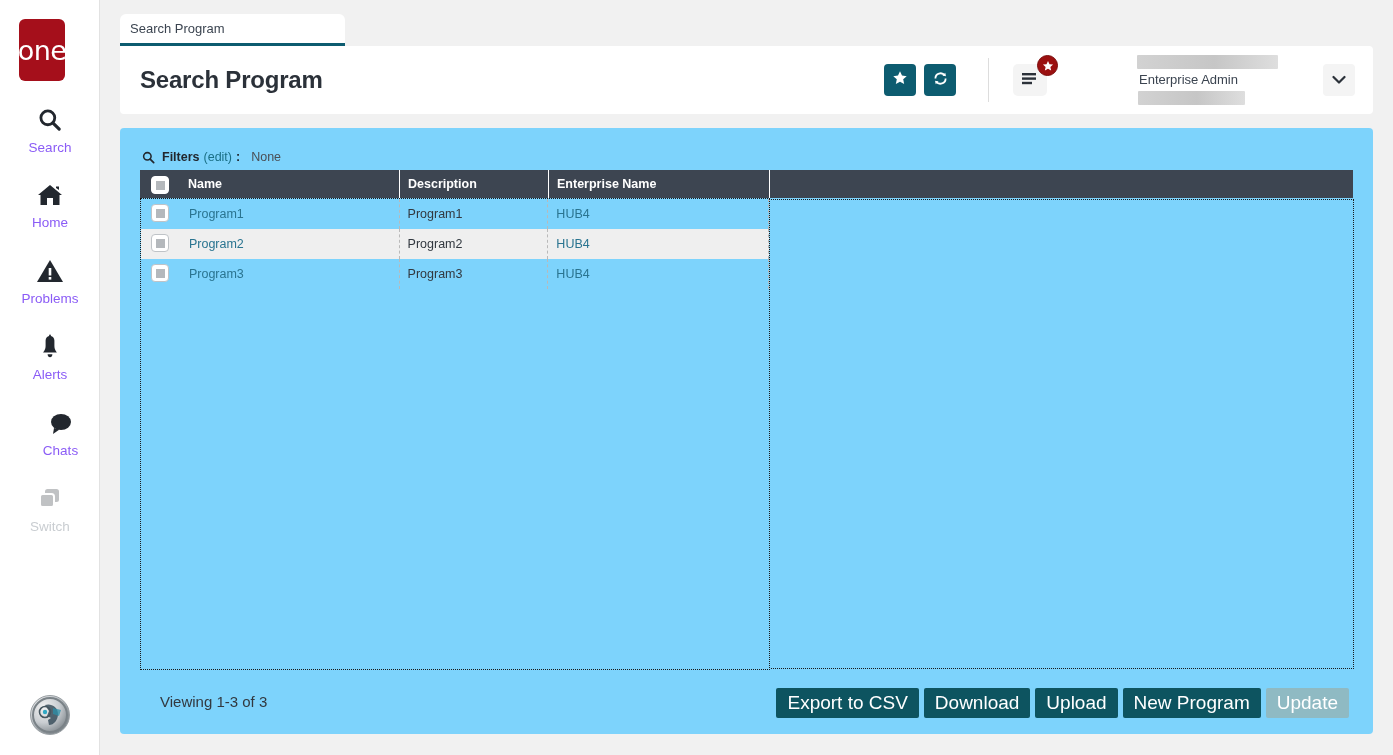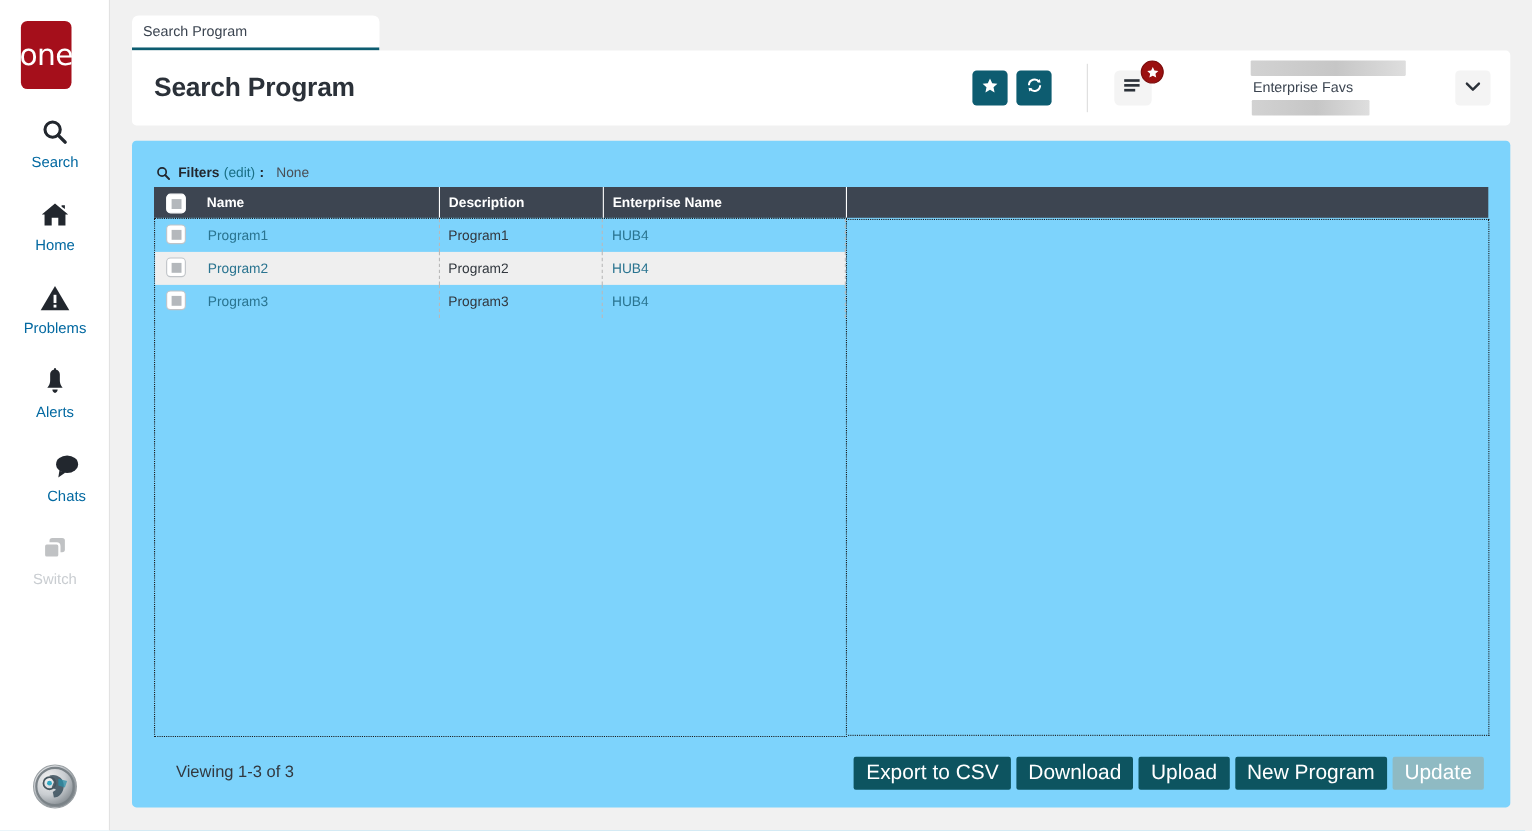--- a/index.html
+++ b/index.html
@@ -32,21 +32,21 @@
     font-family: "DejaVu Sans", sans-serif;
   }
   .nav-item {
     position: absolute; left: 0; width: 100px;
     display: flex; flex-direction: column;
     align-items: center; justify-content: center;
     cursor: pointer;
   }
   .nav-icon { height: 34px; display: flex; align-items: center; justify-content: center; }
   .nav-label {
-    font-size: 13.5px; color: #0369a1; margin-top: 3px;
+    font-size: 13.5px; color: #8b5cf6; margin-top: 3px;
     font-family: "Liberation Sans", sans-serif;
   }
   .nav-item.is-disabled .nav-label { color: #c9cdd1; }
   .nav-item.is-disabled svg { opacity: 0.28; }
 
   .avatar-circle {
     position: absolute; left: 30px; top: 695px;
     width: 40px; height: 40px; border-radius: 50%;
     background: radial-gradient(circle at 34% 30%, #f2f2f2 0%, #c9cdd1 42%, #8d9499 70%, #5c6468 100%);
     border: 1px solid #9aa0a4;
@@ -345,21 +345,21 @@
       </span>
       <span class="menu-badge">
         <svg width="12" height="12" viewBox="0 0 20 20">
             <path d="M10 1.6 L12.5 7 L18.4 7.7 L14 11.7 L15.2 17.6 L10 14.6 L4.8 17.6 L6 11.7 L1.6 7.7 L7.5 7 Z" fill="#ffffff"></path>
           </svg>
       </span>
     </div>
 
     <div class="user-block">
       <div class="redact-bar redact-top"></div>
-      <div class="user-role">Enterprise Favs</div>
+      <div class="user-role">Enterprise Admin</div>
       <div class="redact-bar redact-bottom"></div>
     </div>
 
     <div class="chev-btn">
       <span>
         <svg width="14" height="10" viewBox="0 0 14 10">
             <path d="M1.5 2 L7 7.5 L12.5 2" fill="none" stroke="#2b3139" stroke-width="2.2" stroke-linecap="round" stroke-linejoin="round"></path>
           </svg>
       </span>
     </div>

